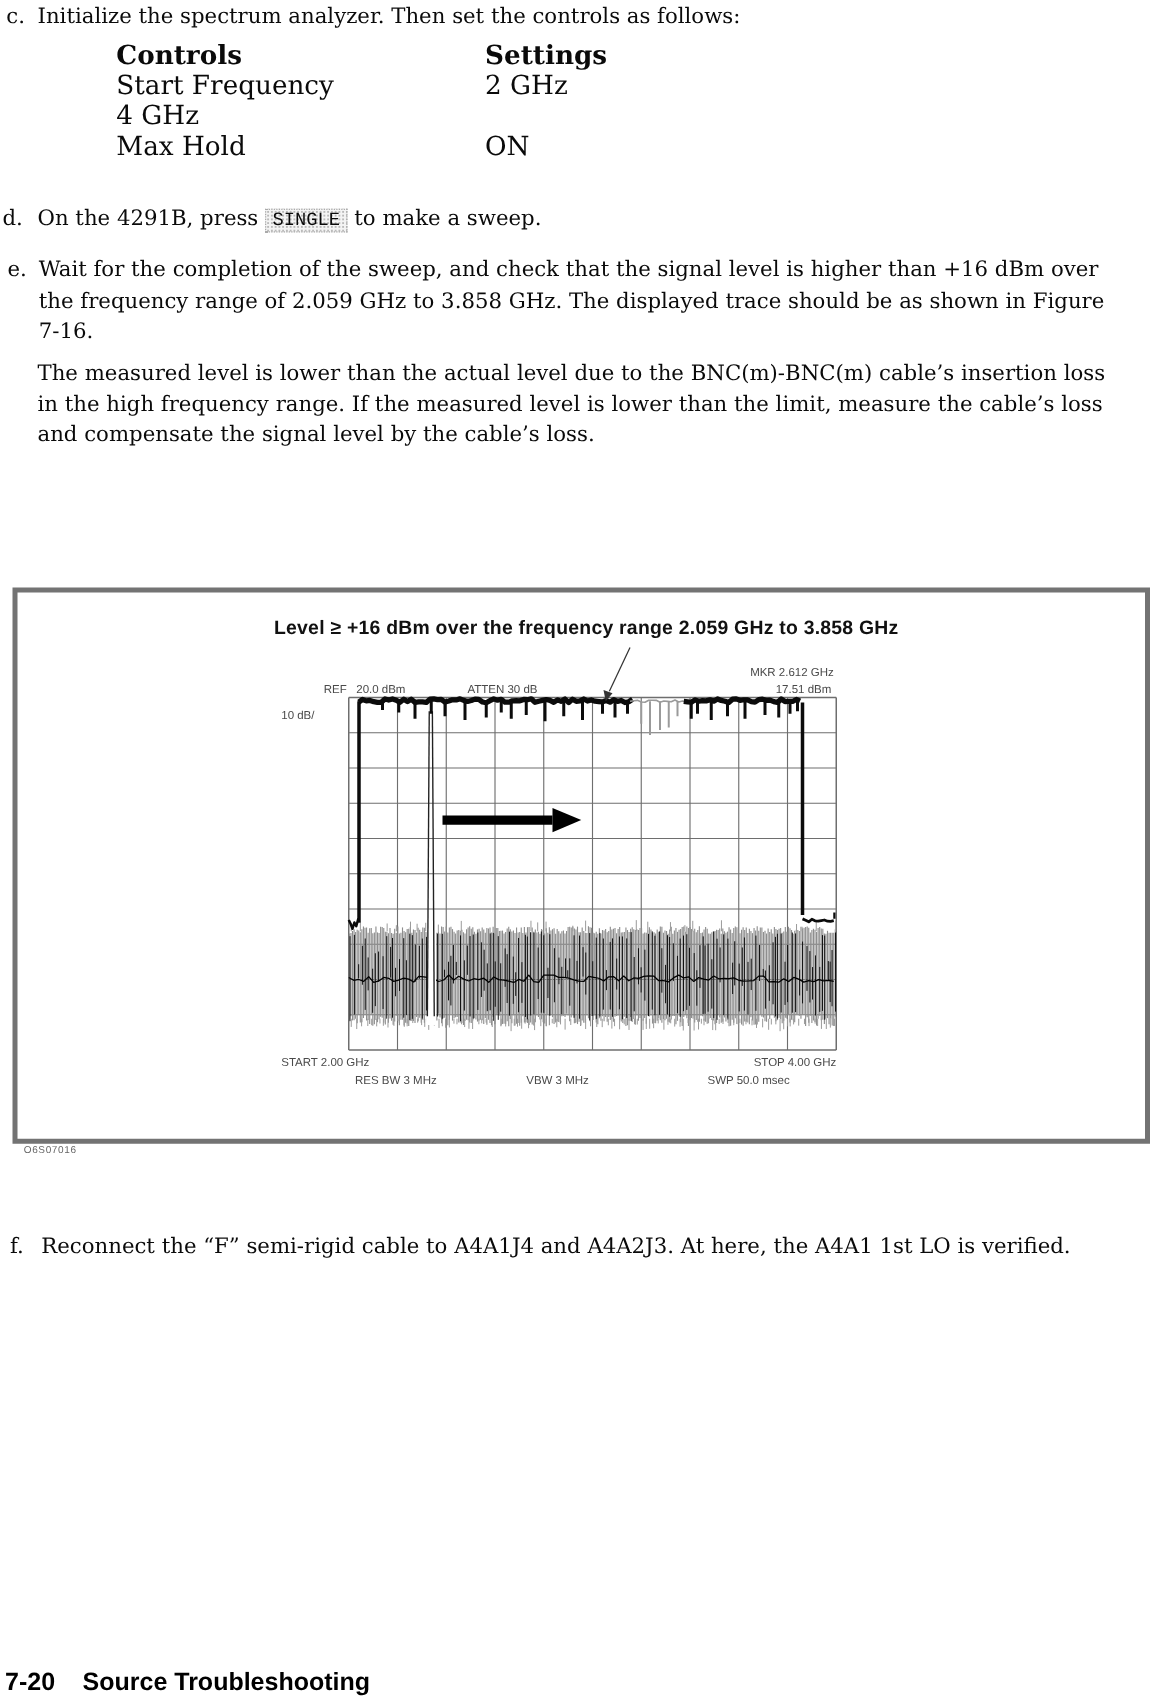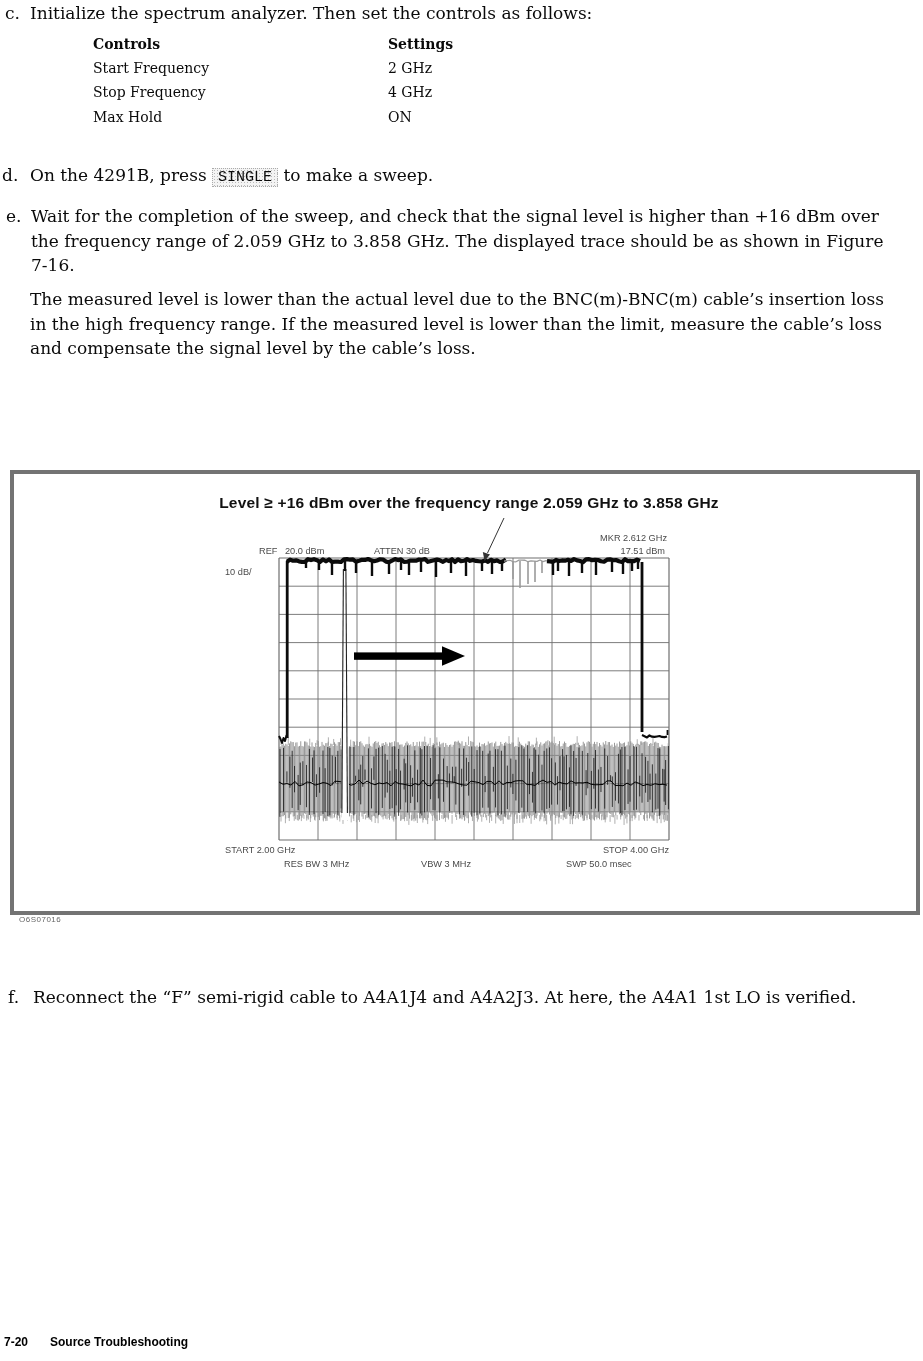--- a/index.html
+++ b/index.html
@@ -4,41 +4,41 @@
 <style>
   html,body{margin:0;padding:0;background:#fff;}
   .page{
     position:relative; width:923px; height:1361px; background:#fff;
     font-family:"DejaVu Serif", serif; color:#0a0a0a; overflow:hidden;
   }
   .abs{position:absolute;}
   .step{display:flex; align-items:flex-start; font-size:17px; line-height:24.5px;}
   .step .marker{flex:0 0 25px;}
   .step .body{flex:1 1 auto;}
-  .ctl-table{font-size:14px; line-height:24.2px;}
+  .ctl-table{font-size:21px; line-height:24.2px;}
   .ctl-row{display:flex;}
   .ctl-row .c1{width:295px;}
   .ctl-row.hdr{font-weight:bold;}
   .keycap{
     font-family:"Liberation Mono", monospace; font-size:15px; padding:0 5px;
     background-color:#f4f4f4;
     background-image:radial-gradient(#b9b9b9 0.6px, transparent 0.7px);
     background-size:3px 3px;
     border:1px dotted #aaa;
   }
   .bullet-line{display:flex; align-items:flex-start; font-size:17px; line-height:24.5px;}
   .bullet-sq{flex:0 0 auto; width:6px; height:9px; background:#000; margin:8px 8px 0 0;}
   .fig-box{border:4px solid #737373; background:#fff;}
   .fig-annot{
     font-family:"Liberation Sans", sans-serif; font-weight:bold; font-size:15.5px;
     letter-spacing:0.2px; text-align:center; color:#111; white-space:nowrap;
   }
   .fig-code{font-family:"Liberation Sans", sans-serif; font-size:8px; color:#666; letter-spacing:0.5px;}
   .caption{font-size:16.5px; font-weight:bold; text-align:center;}
-  .footer{display:flex; font-family:"Liberation Sans", sans-serif; font-weight:bold; font-size:12px; color:#000;}
+  .footer{display:flex; font-family:"Liberation Sans", sans-serif; font-weight:bold; font-size:20px; color:#000;}
   .footer .num{margin-right:22px;}
   svg text{font-family:"Liberation Sans", sans-serif; font-size:9.2px; fill:#4a4a4a;}
 </style>
 </head>
 <body>
 
 <div class="page">
 
   <div class="abs step" style="top:1px; left:5px; width:900px;">
     <div class="marker">c.</div>
@@ -48,21 +48,20 @@
   <div class="abs ctl-table" style="top:32px; left:93px;">
     <div class="ctl-row hdr">
       <div class="c1">Controls</div>
       <div class="c2">Settings</div>
     </div>
     <div class="ctl-row">
       <div class="c1">Start Frequency</div>
       <div class="c2">2 GHz</div>
     </div>
     <div class="ctl-row">
-      <div class="c1">Stop Frequency</div>
       <div class="c2">4 GHz</div>
     </div>
     <div class="ctl-row">
       <div class="c1">Max Hold</div>
       <div class="c2">ON</div>
     </div>
   </div>
 
   <div class="abs step" style="top:163px; left:2px; width:900px;">
     <div class="marker" style="flex-basis:28px;">d.</div>

